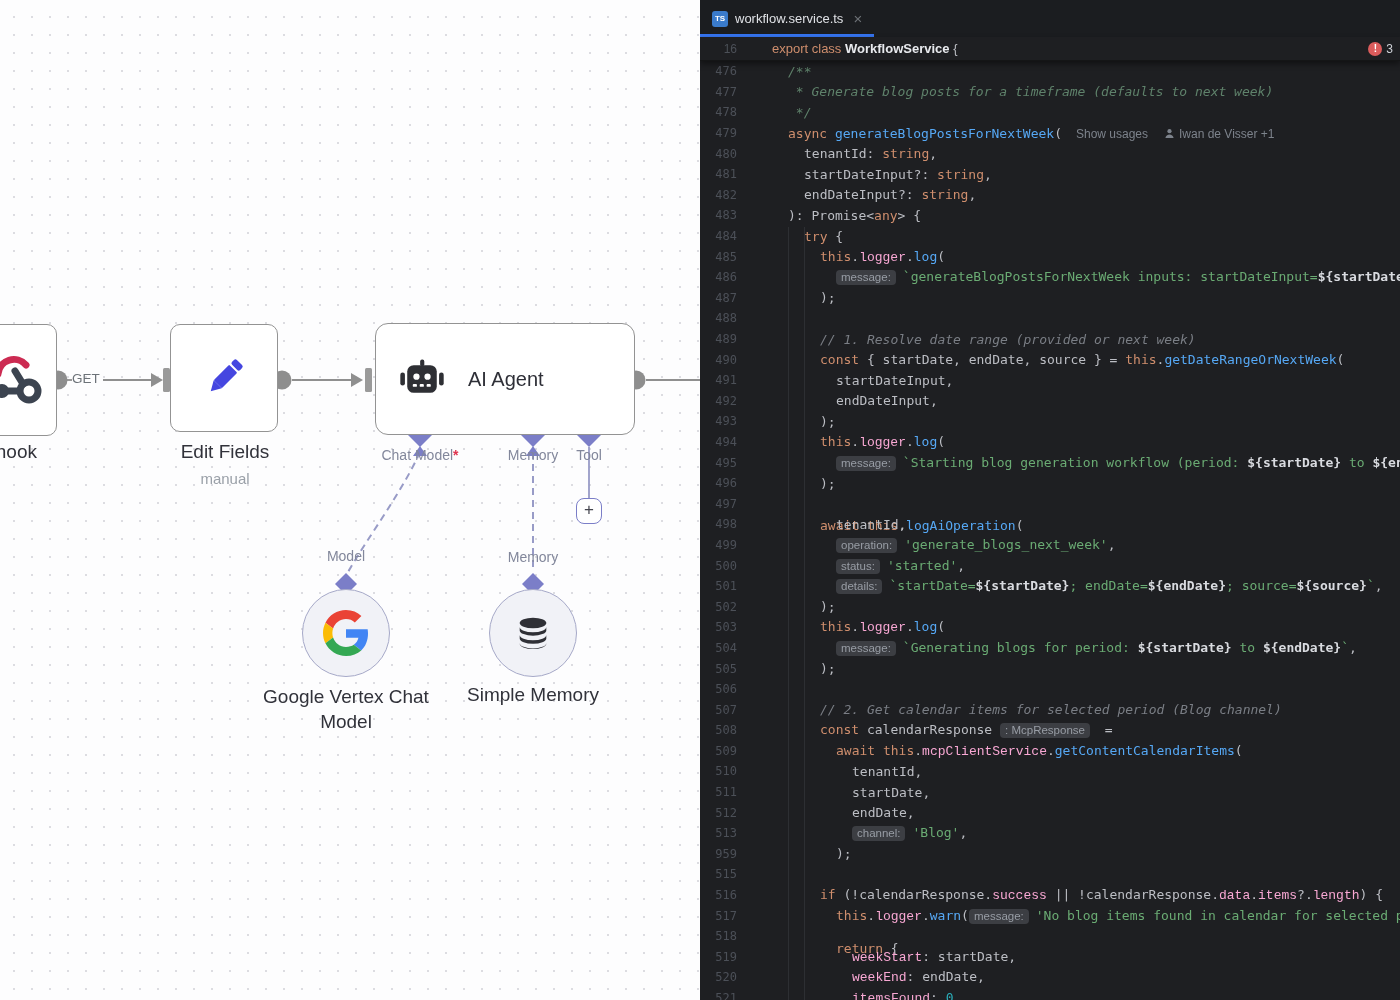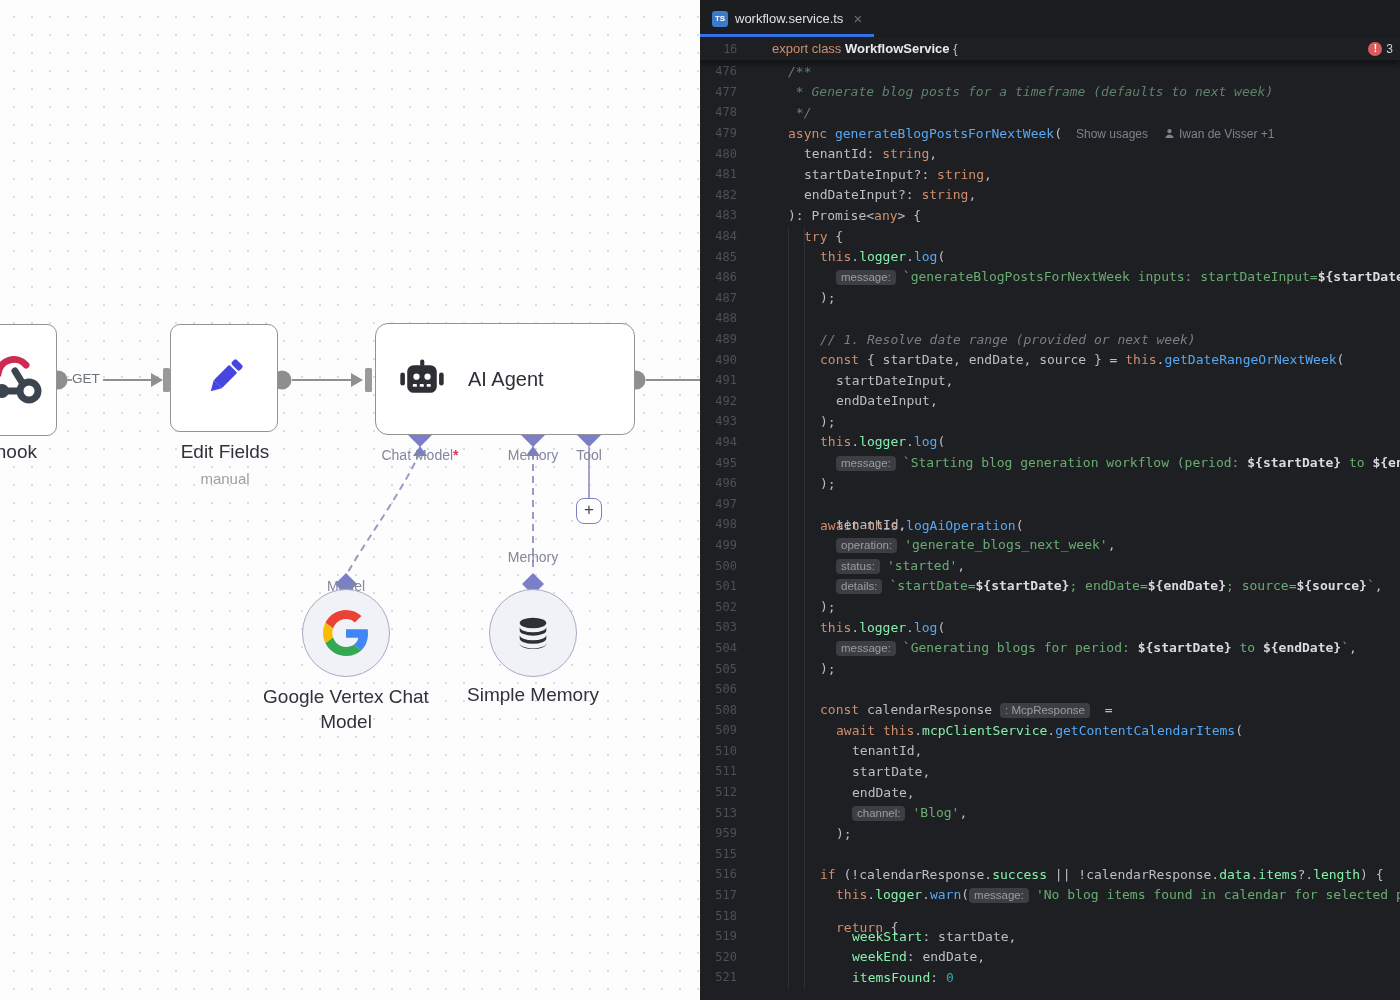--- a/index.html
+++ b/index.html
@@ -23,21 +23,21 @@
   #lbl-webhook{left:-64px;top:441px;width:122px;}
   #lbl-edit{left:155px;top:441px;width:140px;}
   #lbl-edit-sub{left:155px;top:470px;width:140px;font-size:15px;font-weight:400;color:#9aa0a8;}
   #lbl-google{left:246px;top:684px;width:200px;line-height:25px;}
   #lbl-mem{left:453px;top:684px;width:160px;}
   .agent-title{font-size:20px;color:#2e2f37;font-weight:500;margin-left:22px;}
   .port-label{position:absolute;font-size:14px;color:#82879b;text-align:center;}
   #pl-chat{left:355px;top:447px;width:130px;}
   #pl-memory{left:493px;top:447px;width:80px;}
   #pl-tool{left:564px;top:447px;width:50px;}
-  #pl-model{left:306px;top:578px;width:80px;}
+  #pl-model{left:306px;top:548px;width:80px;}
   #pl-mem2{left:493px;top:549px;width:80px;}
   .req-star{color:#e0344f;font-weight:bold;}
   #lbl-get{position:absolute;left:72px;top:371px;font-size:13.5px;color:#6c7278;}
   #btn-add-tool{position:absolute;left:576px;top:498px;width:26px;height:26px;box-sizing:border-box;
                 border:1.7px solid #7b7ec8;border-radius:8px;background:#fff;color:#44454e;
                 font-size:17px;line-height:22px;text-align:center;cursor:pointer;}
   .node-icon{position:absolute;}
 
   
   .editor{position:absolute;left:700px;top:0;width:700px;height:1000px;background:#1e1f22;overflow:hidden;}
@@ -52,21 +52,21 @@
           font-family:Liberation Sans, sans-serif;font-size:13px;z-index:3;}
   .err-badge{position:absolute;right:7px;top:0;bottom:0;display:flex;align-items:center;gap:4px;cursor:pointer;}
   .err-circle{width:14px;height:14px;border-radius:50%;background:#db5c5c;color:#fff;font-size:10px;font-weight:bold;
               display:flex;align-items:center;justify-content:center;}
   .err-count{color:#cfd2d8;font-size:12px;}
   .code-area{position:relative;font-family:"DejaVu Sans Mono",monospace;font-size:13px;}
   .guide{position:absolute;width:1px;background:#2d2f33;}
   .line{height:20.6px;display:flex;align-items:center;}
   .ln{width:37px;min-width:37px;text-align:right;margin-right:8px;color:#4c5058;font-size:12px;}
   .codetext{white-space:pre;}
-  .k{color:#cf8e6d;} .f{color:#56a8f5;} .p{color:#86efac;} .s{color:#6aab73;}
+  .k{color:#cf8e6d;} .f{color:#56a8f5;} .p{color:#f9a8d4;font-family:Liberation Mono, monospace;} .s{color:#6aab73;}
   .c{color:#7a7e85;font-style:italic;} .d{color:#5f826b;font-style:italic;} .t{color:#bcbec4;}
   .tpl{color:#d9dbe0;font-weight:bold;} .n{color:#2aacb8;}
   .w{color:#e8eaee;font-weight:bold;}
   .chip{display:inline-block;background:#3c3e43;color:#989da5;border-radius:4px;
         font-family:"Liberation Sans",sans-serif;font-size:11.5px;line-height:15px;
         padding:0 5px;margin-right:7px;}
   .hint{font-family:"Liberation Sans",sans-serif;font-size:12px;color:#7d838c;margin-left:14px;cursor:pointer;}
   .author{margin-left:16px;}
   .usr{margin-right:4px;vertical-align:-1px;}
 </style>
@@ -321,20 +321,24 @@
         </div>
         <div class="line">
           <span class="ln">505</span>
           <span class="codetext" style="padding-left: 75px;"><span class="t">);</span></span>
         </div>
         <div class="line">
           <span class="ln">506</span>
           <span class="codetext" style="padding-left: 27px;"></span>
         </div>
         <div class="line">
+          <span class="ln">507</span>
+          <span class="codetext" style="padding-left: 75px;"><span class="c">// 2. Get calendar items for selected period (Blog channel)</span></span>
+        </div>
+        <div class="line">
           <span class="ln">508</span>
           <span class="codetext" style="padding-left: 75px;"><span class="k">const </span><span class="t">calendarResponse </span><span class="chip">: McpResponse</span><span class="t"> =</span></span>
         </div>
         <div class="line">
           <span class="ln">509</span>
           <span class="codetext" style="padding-left: 91px;"><span class="k">await this</span><span class="t">.</span><span class="p">mcpClientService</span><span class="t">.</span><span class="f">getContentCalendarItems</span><span class="t">(</span></span>
         </div>
         <div class="line">
           <span class="ln">510</span>
           <span class="codetext" style="padding-left: 107px;"><span class="t">tenantId,</span></span>

